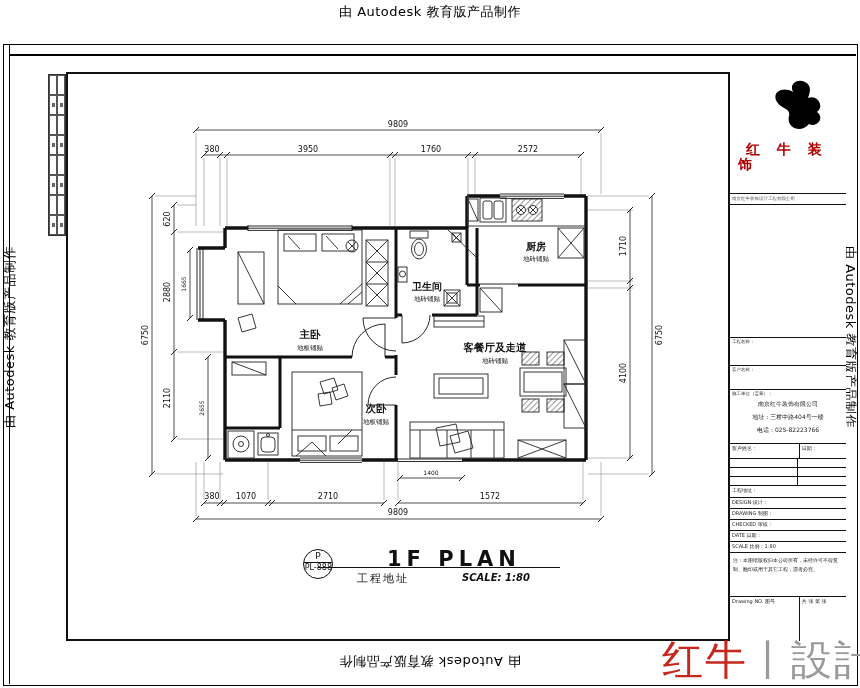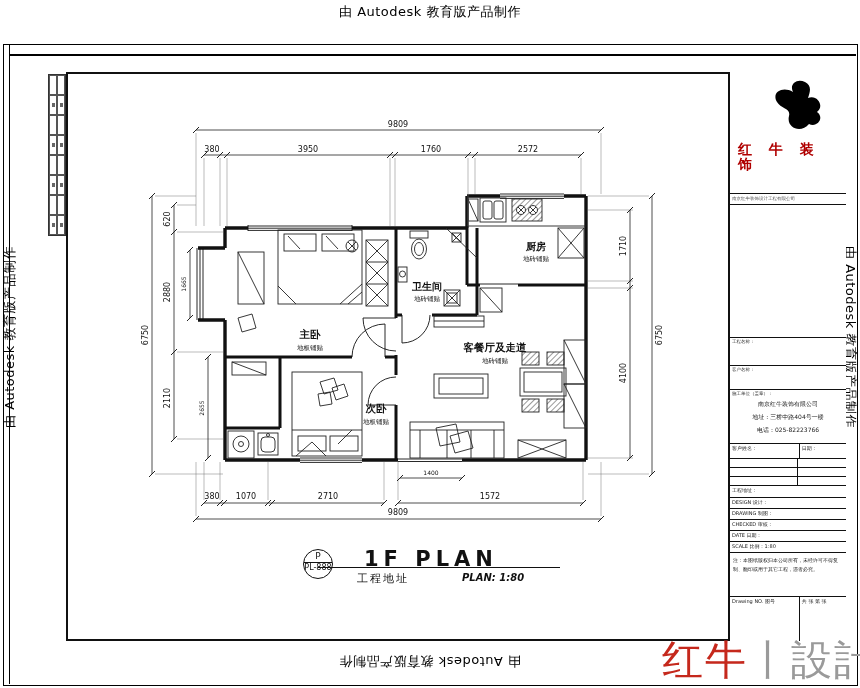--- a/index.html
+++ b/index.html
@@ -21,37 +21,37 @@
   #cal-strip{left:48px;top:74px;width:18px;height:162px;border:1px solid #333;display:grid;
              grid-template-columns:1fr 1fr;grid-auto-rows:1fr;box-sizing:border-box;}
   #cal-strip .c{border:0.5px solid #555;display:flex;align-items:center;justify-content:center;}
   #cal-strip .mk{width:3px;height:4px;background:#666;}
   
   #title-block{left:728px;top:72px;width:118px;height:569px;border-left:2px solid #111;box-sizing:border-box;
                display:flex;flex-direction:column;background:#fff;}
   #title-block .cell{border-bottom:1px solid #111;box-sizing:border-box;position:relative;}
   #title-block .lbl{font-size:4.5px;color:#333;padding:1px 2px;display:block;}
   #logo-cell{height:122px;display:flex;flex-direction:column;align-items:center;justify-content:flex-start;}
-  #brand-line1{color:#b00000;font-weight:bold;font-size:14px;letter-spacing:6px;line-height:15px;width:100%;padding-left:8px;box-sizing:border-box;}
+  #brand-line1{color:#b00000;font-weight:bold;font-size:14px;letter-spacing:6px;line-height:15px;width:100%;padding-left:16px;box-sizing:border-box;}
   #brand-line2{color:#b00000;font-weight:bold;font-size:14px;line-height:15px;width:100%;padding-left:8px;box-sizing:border-box;}
   #brand-small{height:11px;font-size:4.5px;color:#555;padding:2px 2px 0 2px;box-sizing:border-box;}
   .filler{flex:1;}
   .two-col{display:flex;}
   .two-col .c2{border-left:1px solid #111;box-sizing:border-box;}
   #company-cell{text-align:center;}
   #company-cell .co{font-size:6px;color:#222;line-height:13px;}
   #note-cell{font-size:5px;color:#222;line-height:1.7;padding:3px 3px;}
   .rowlbl{font-size:5px;color:#222;padding:1px 2px;white-space:nowrap;overflow:hidden;}
   
   #stamp-circle{left:303px;top:549px;width:30px;height:30px;border:1.2px solid #111;border-radius:50%;
                 text-align:center;box-sizing:border-box;}
   #stamp-letter{font-size:9px;line-height:12px;display:block;}
-  #stamp-code{font-size:8px;line-height:10px;display:block;border-top:1px solid #111;}
+  #stamp-code{font-size:8px;line-height:10px;display:block;border-top:1px solid #111;text-align:right;}
   #title-underline{left:318px;top:567px;width:242px;border-top:1.5px solid #111;}
-  #sheet-title{left:364px;top:547px;font-size:21px;font-weight:bold;letter-spacing:5px;}
+  #sheet-title{left:387px;top:547px;font-size:21px;font-weight:bold;letter-spacing:5px;}
   #sheet-title-cn{left:357px;top:571px;font-size:11px;letter-spacing:2px;}
   #sheet-scale{left:462px;top:572px;font-size:10px;font-style:italic;font-weight:bold;}
   
   #footer-brand{left:662px;top:633px;font-size:41px;letter-spacing:2px;white-space:nowrap;}
   #footer-brand .red{color:#c5281c;text-align:right;}
   #footer-brand .gray{color:#9a9a9a;}
   svg text{font-family:"DejaVu Sans",sans-serif;}
 </style>
 </head>
 <body>
@@ -263,21 +263,21 @@
     </g>
   </svg>
 
   <div class="abs" id="stamp-circle">
     <span id="stamp-letter">P</span>
     <span id="stamp-code">PL-888</span>
   </div>
   <div class="abs" id="title-underline"></div>
   <div class="abs" id="sheet-title">1F PLAN</div>
   <div class="abs" id="sheet-title-cn">工程地址</div>
-  <div class="abs" id="sheet-scale">PLAN: 1:80</div>
+  <div class="abs" id="sheet-scale">SCALE: 1:80</div>
 
   <div class="abs" id="title-block">
     <div class="cell" id="logo-cell">
       <svg width="70" height="64" viewBox="0 0 70 64" style="margin-top:6px;">
         <path fill="#000" d="M52,4 C44,0 36,6 40,14 C30,8 18,14 24,24 C28,31 38,30 36,38 C33,50 48,56 56,46 C64,50 72,40 64,34 C72,28 64,16 55,20 C58,12 58,7 52,4 Z"></path>
       </svg>
       <div id="brand-line1">红 牛 装</div>
       <div id="brand-line2">饰</div>
     </div>
     <div class="cell" id="brand-small">南京红牛装饰设计工程有限公司</div>

